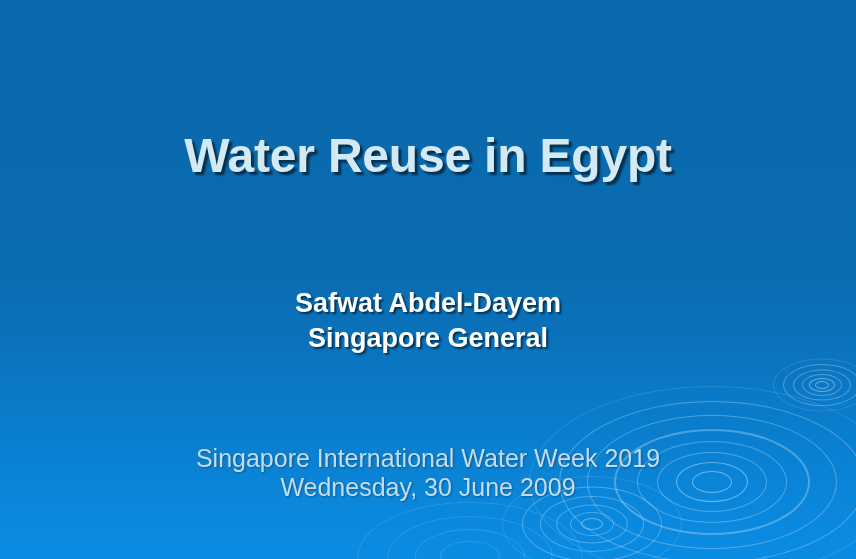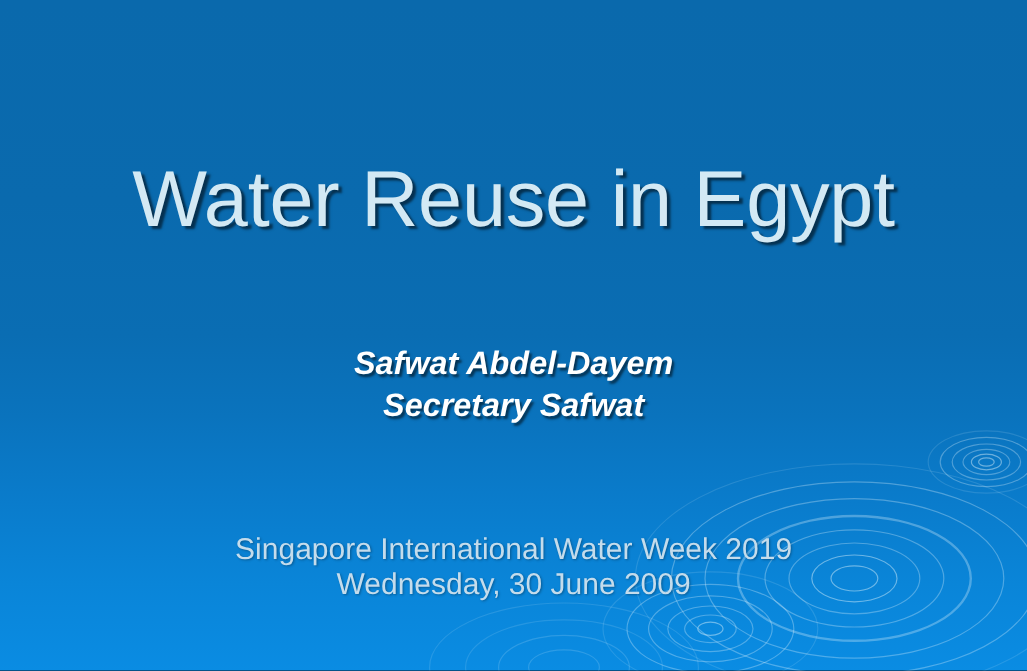--- a/index.html
+++ b/index.html
@@ -93,40 +93,39 @@
     position: absolute;
     inset: 0;
     text-align: center;
   }
 
   #slide-title {
     position: absolute;
     left: 0;
     right: 0;
     top: 131px;
-    font-size: 66px;
+    font-size: 48px;
     line-height: 1.05;
-    font-weight: normal;
+    font-weight: bold;
     color: #d3e9f4;
     letter-spacing: -0.2px;
     text-shadow: 3px 3px 2px rgba(0, 0, 0, 0.55);
     white-space: nowrap;
   }
 
   #author-block {
     position: absolute;
     left: 0;
     right: 0;
     top: 286px;
     font-size: 27px;
     line-height: 34.5px;
     font-weight: bold;
     color: #ffffff;
     text-shadow: 2px 2px 2px rgba(0, 0, 0, 0.55);
-    font-style: italic;
   }
   #author-block .line { display: block; white-space: nowrap; }
 
   #event-block {
     position: absolute;
     left: 0;
     right: 0;
     top: 444px;
     font-size: 25px;
     line-height: 29px;
@@ -180,21 +179,21 @@
     </div>
 
   </div>
 
   <div class="content">
 
     <div id="slide-title">Water Reuse in Egypt</div>
 
     <div id="author-block">
       <span class="line">Safwat Abdel-Dayem</span>
-      <span class="line">Secretary Safwat</span>
+      <span class="line">Singapore General</span>
     </div>
 
     <div id="event-block">
       <span class="line">Singapore International Water Week 2019</span>
       <span class="line">Wednesday, 30 June 2009</span>
     </div>
 
   </div>
 </div>
 

